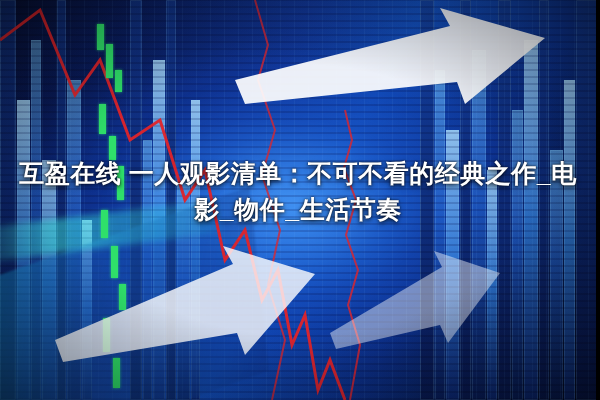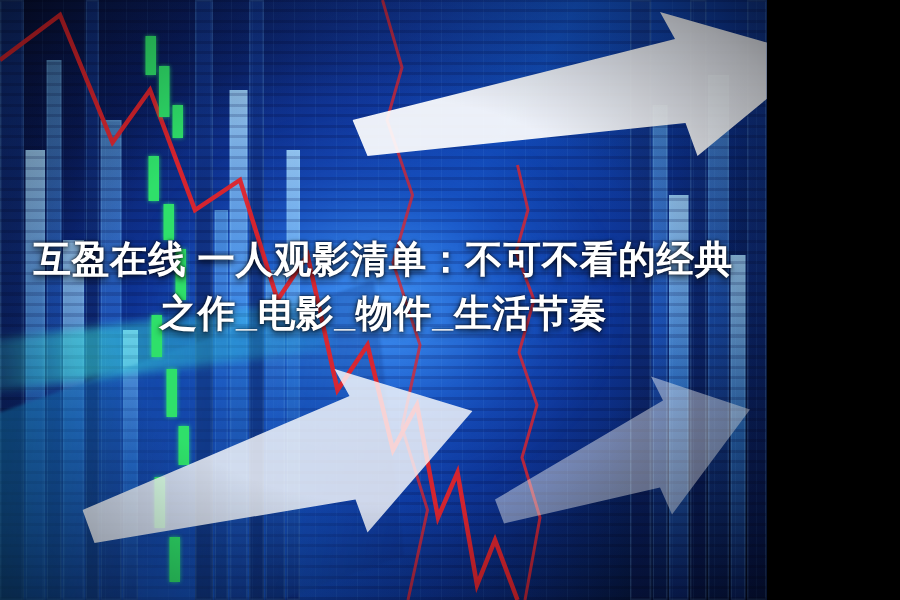--- a/index.html
+++ b/index.html
@@ -2,21 +2,21 @@
 <html><head>
 <meta charset="utf-8">
 <style>
   html, body {
     margin: 0;
     padding: 0;
     background: #000;
   }
   #stage {
     position: relative;
-    width: 511px;
+    width: 596px;
     height: 400px;
     overflow: hidden;
     background: #061a4a;
     font-family: "Liberation Sans", sans-serif;
   }
 
   
   .bg-base {
     position: absolute;
     inset: 0;

